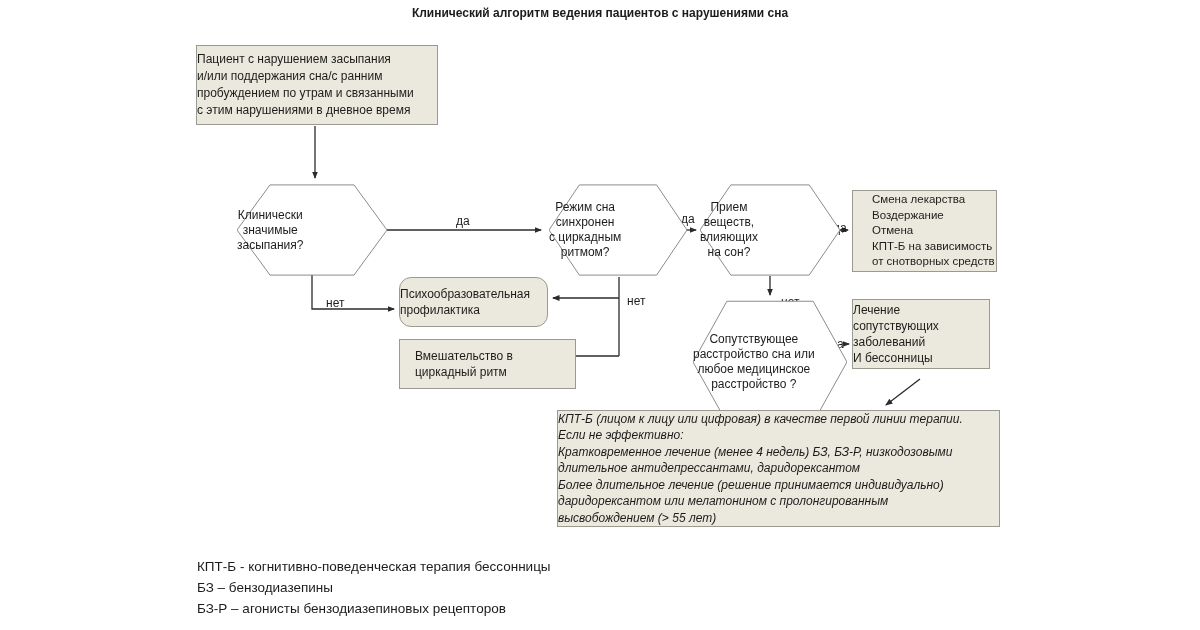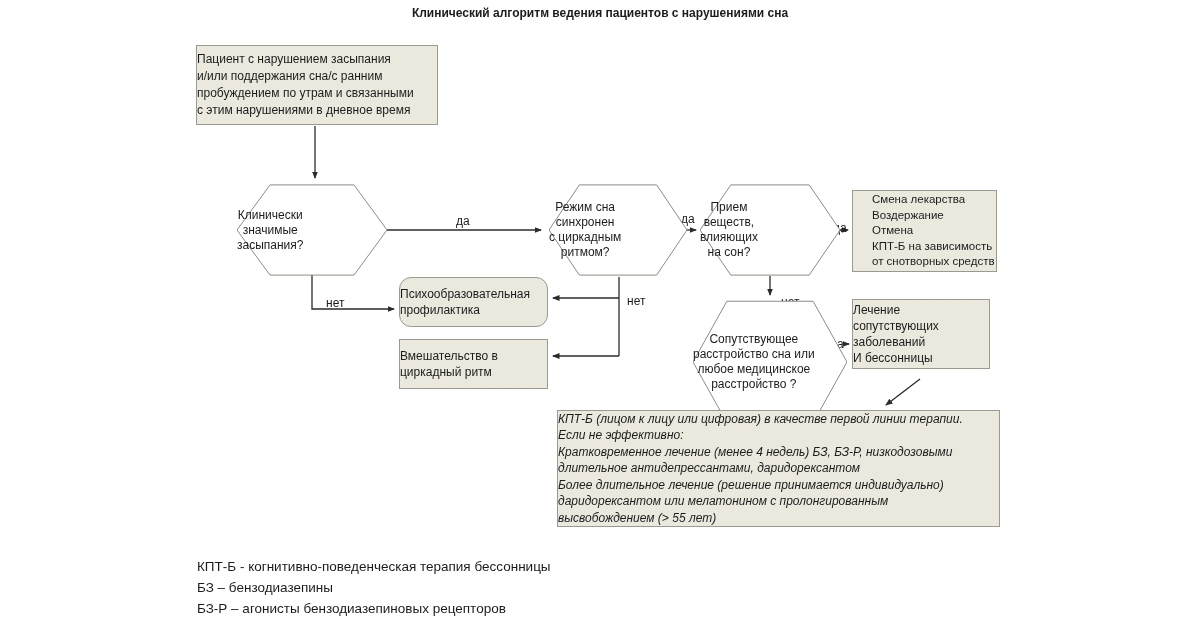--- a/index.html
+++ b/index.html
@@ -143,21 +143,21 @@
     <div>Отмена</div>
     <div>КПТ-Б на зависимость</div>
     <div>от снотворных средств</div>
   </div>
 
   <div class="node box" style="left:399px;top:277px;width:149px;height:50px;border-radius:12px;">
     <div>Психообразовательная</div>
     <div>профилактика</div>
   </div>
 
-  <div class="node box" style="left:399px;top:339px;width:149px;height:50px;">
+  <div class="node box" style="left:399px;top:339px;width:177px;height:50px;padding-left:15px;">
     <div>Вмешательство в</div>
     <div>циркадный ритм</div>
   </div>
 
   <div class="node box" style="left:852px;top:299px;width:138px;height:70px;">
     <div>Лечение</div>
     <div>сопутствующих</div>
     <div>заболеваний</div>
     <div>И бессонницы</div>
   </div>

